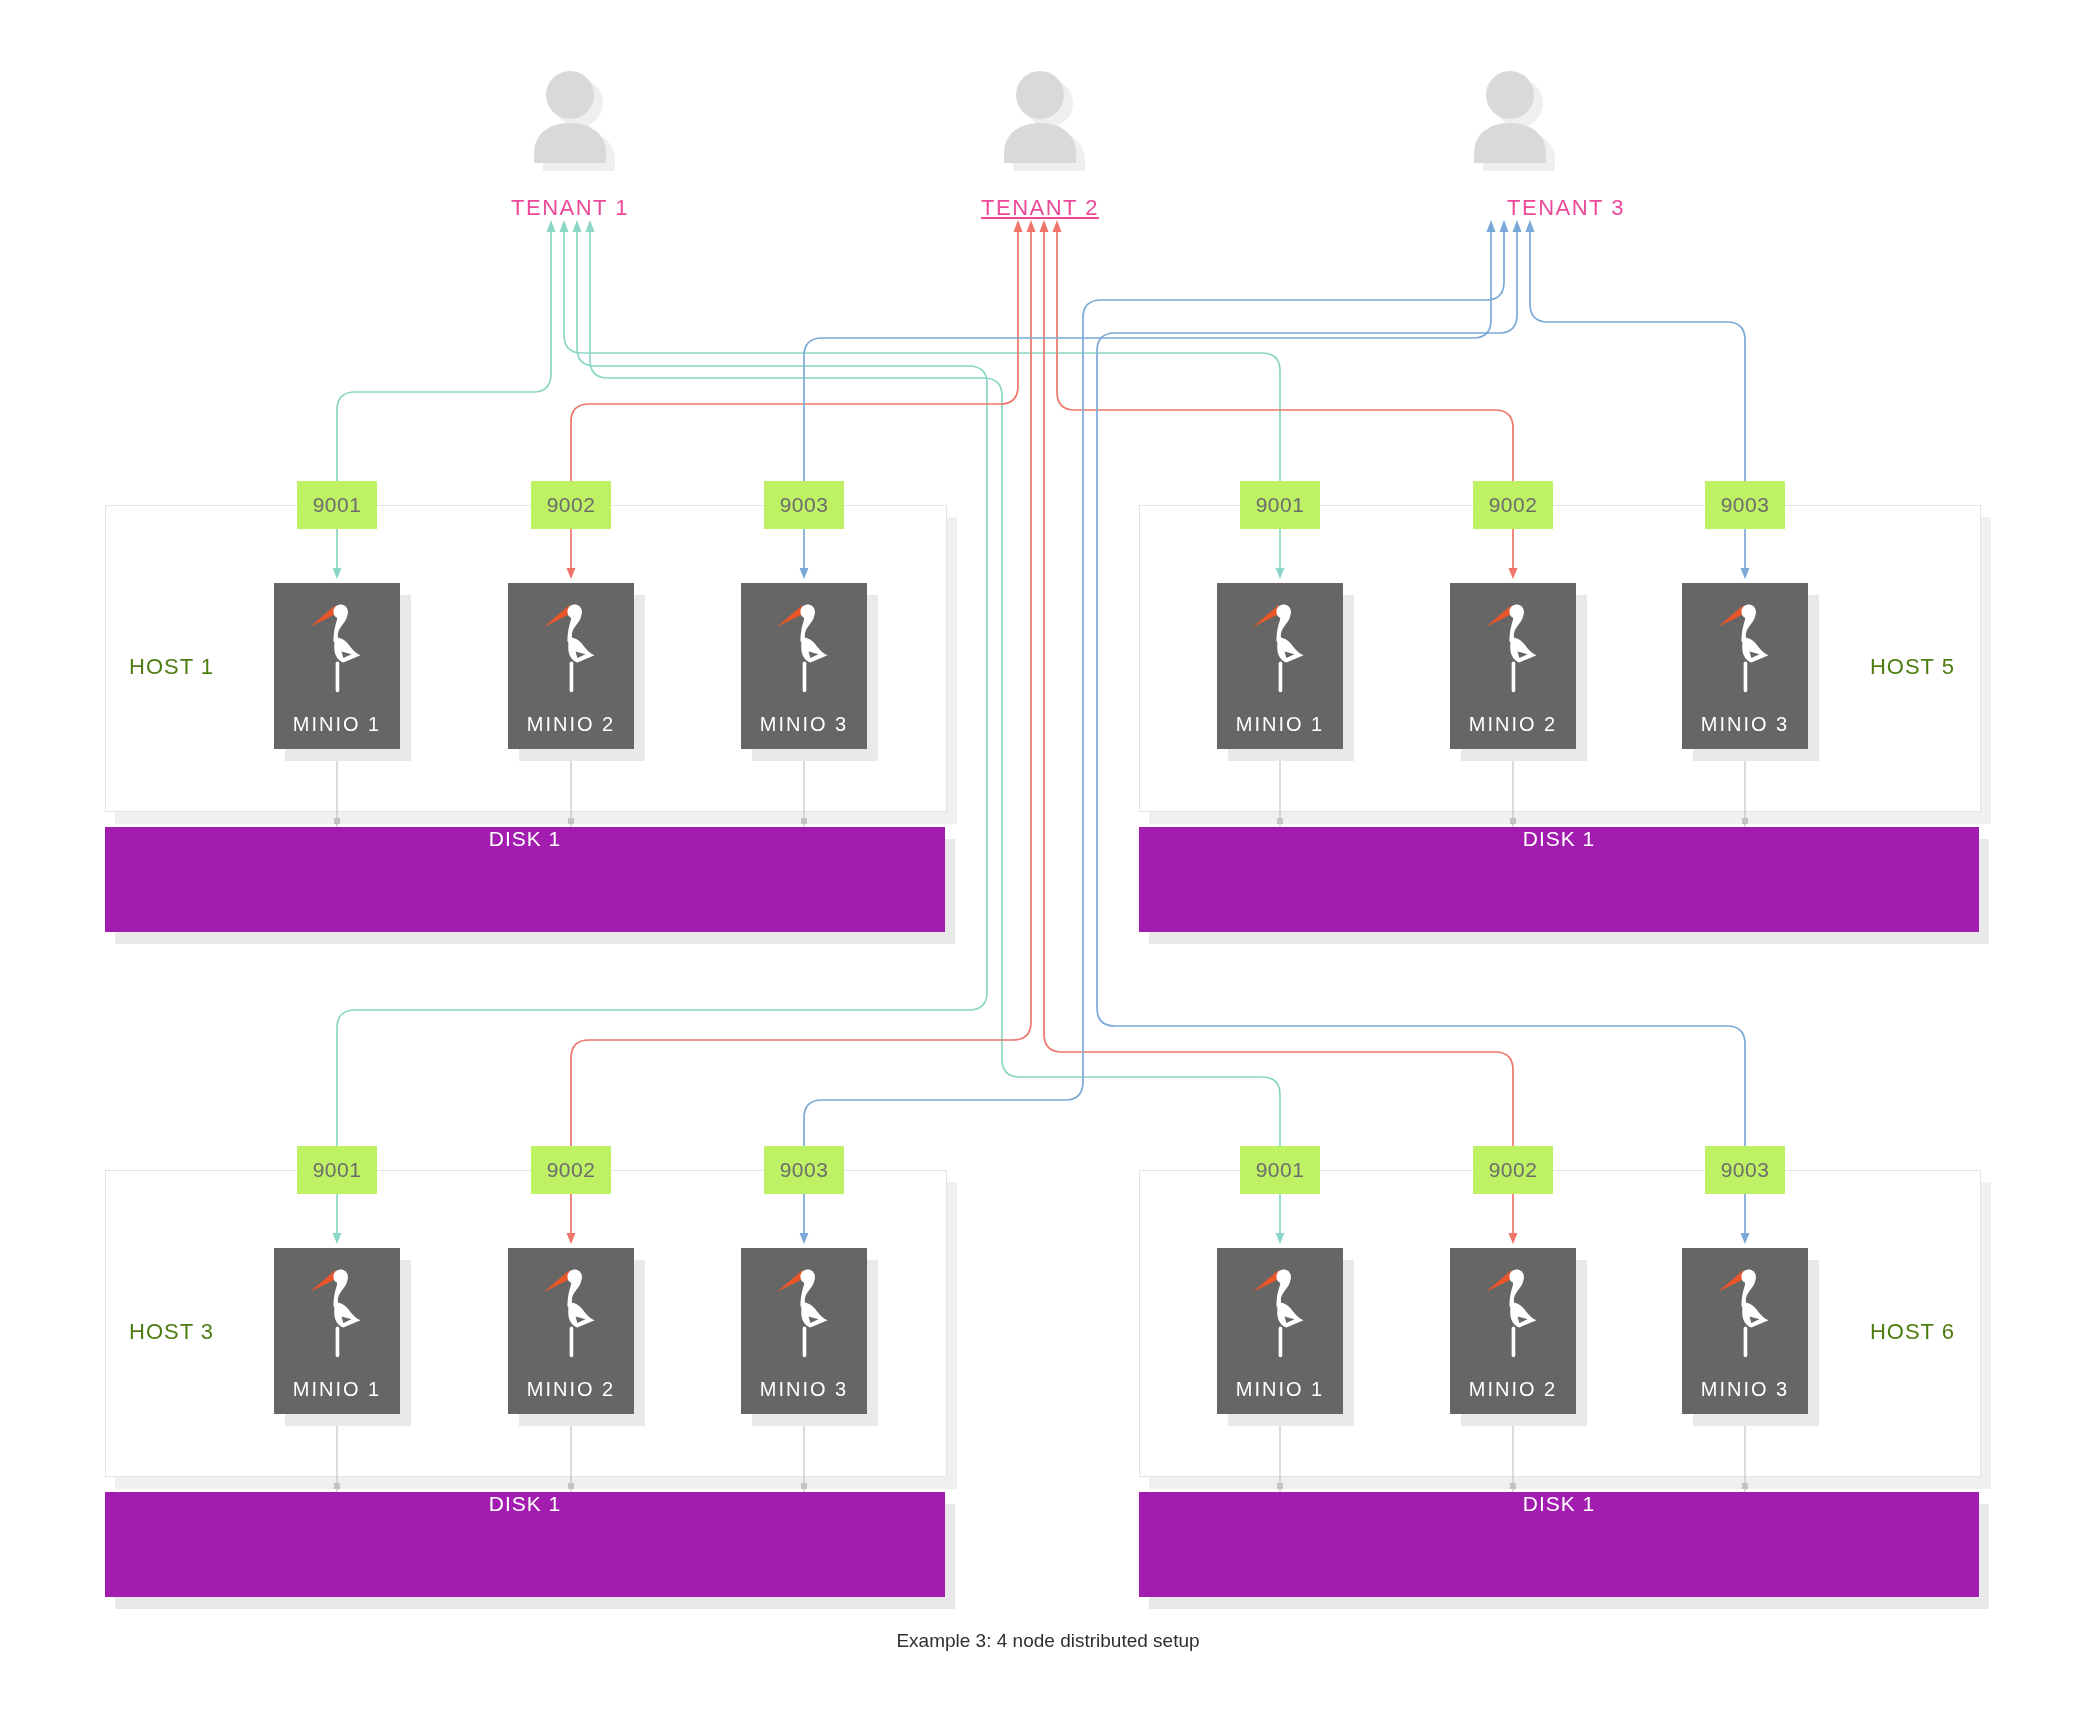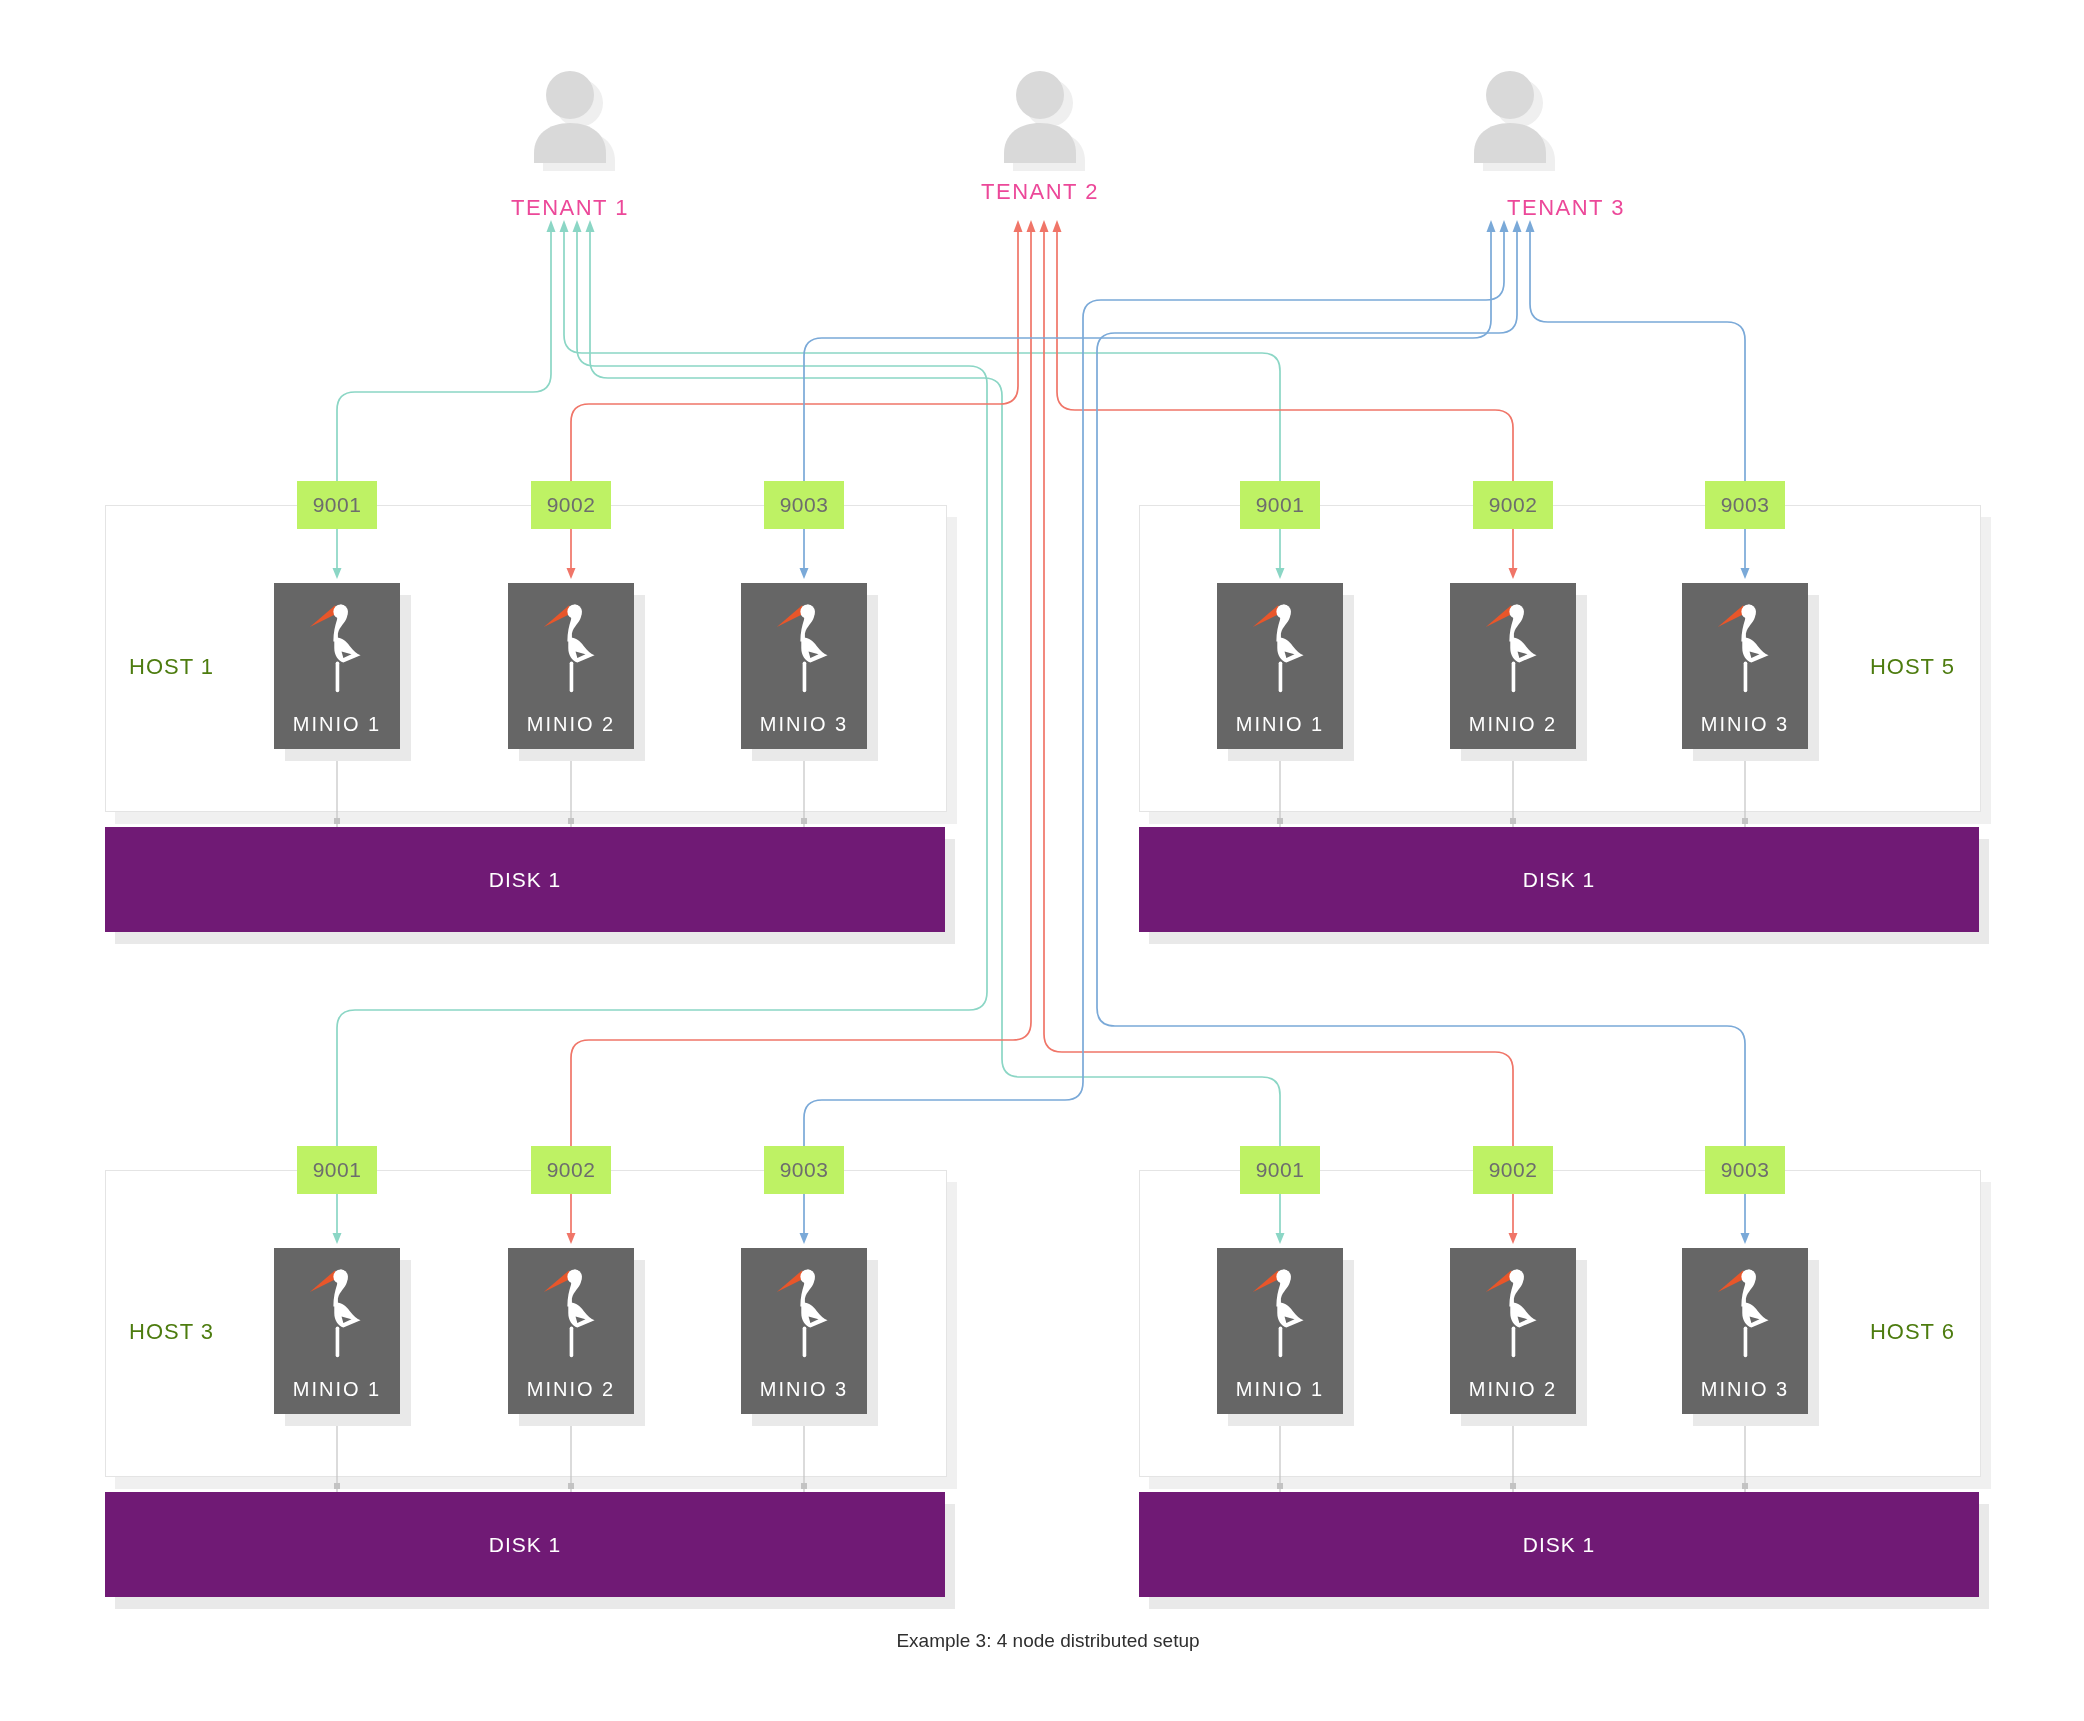--- a/index.html
+++ b/index.html
@@ -7,22 +7,22 @@
          font-family:"Liberation Sans", sans-serif;}
   .host-box{position:absolute;background:#ffffff;border:1px solid #e4e4e4;
             box-shadow:10px 12px 0 #f0f0f0;}
   .host-label{position:absolute;font-size:22px;color:#4d7c0f;letter-spacing:1px;white-space:nowrap;}
   .minio-node{position:absolute;background:#666666;box-shadow:11px 12px 0 #e9e9e9;}
   .node-label{position:absolute;left:0;right:0;bottom:13px;text-align:center;color:#ffffff;
               font-size:20px;letter-spacing:2px;}
   .node-logo{position:absolute;left:50%;top:16px;transform:translateX(-50%);}
   .port-badge{position:absolute;background:#bef264;color:#6d6d6d;font-size:21px;
               display:flex;align-items:center;justify-content:center;letter-spacing:0.5px;}
-  .disk-bar{position:absolute;background:#701a75;box-shadow:10px 12px 0 #e9e9e9;
-            display:flex;align-items:center;justify-content:center;color:#ffffff;
+  .disk-bar{position:absolute;background:#a21caf;box-shadow:10px 12px 0 #e9e9e9;
+            display:flex;justify-content:center;color:#ffffff;
             font-size:21px;letter-spacing:1px;}
   .tenant-icon{position:absolute;}
   .tenant-label{position:absolute;transform:translateX(-50%);font-size:22px;color:#ec4899;
                 letter-spacing:1.5px;white-space:nowrap;}
   .caption{position:absolute;left:0;width:100%;top:1630px;text-align:center;
            font-size:19px;color:#2f2f2f;padding-left:6px;}
   svg.wires{position:absolute;left:0;top:0;}
 </style>
 </head>
 <body>
@@ -281,21 +281,21 @@
     <div class="tenant-icon" style="left: 980px; top: 43px;"><svg width="120" height="132" viewBox="0 0 120 132">
         <g fill="#efefef" transform="translate(9,8)">
           <circle cx="60" cy="52" r="24"></circle>
           <path d="M24,120 L24,110 C24,92 38,80 60,80 C82,80 96,92 96,110 L96,120 Z"></path>
         </g>
         <g fill="#d9d9d9">
           <circle cx="60" cy="52" r="24"></circle>
           <path d="M24,120 L24,110 C24,92 38,80 60,80 C82,80 96,92 96,110 L96,120 Z"></path>
         </g>
       </svg></div>
-    <div class="tenant-label" style="left: 1040px; top: 179px;">TENANT 2</div>
+    <div class="tenant-label" style="left: 1040px; top: 195px; text-decoration: underline;">TENANT 2</div>
     <div class="tenant-icon" style="left: 1450px; top: 43px;"><svg width="120" height="132" viewBox="0 0 120 132">
         <g fill="#efefef" transform="translate(9,8)">
           <circle cx="60" cy="52" r="24"></circle>
           <path d="M24,120 L24,110 C24,92 38,80 60,80 C82,80 96,92 96,110 L96,120 Z"></path>
         </g>
         <g fill="#d9d9d9">
           <circle cx="60" cy="52" r="24"></circle>
           <path d="M24,120 L24,110 C24,92 38,80 60,80 C82,80 96,92 96,110 L96,120 Z"></path>
         </g>
       </svg></div>

